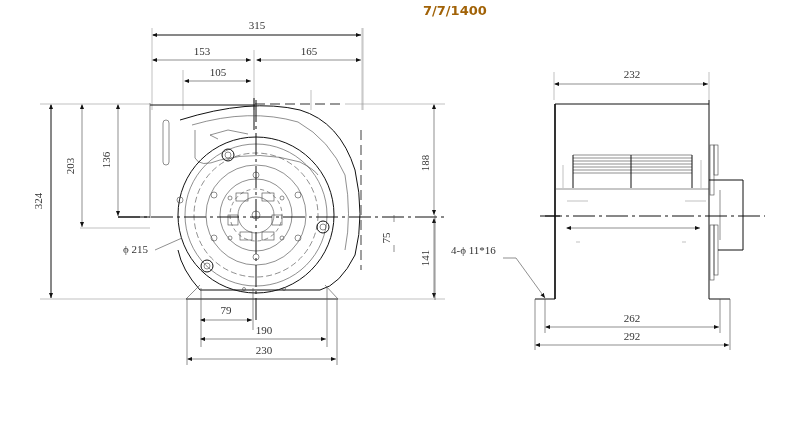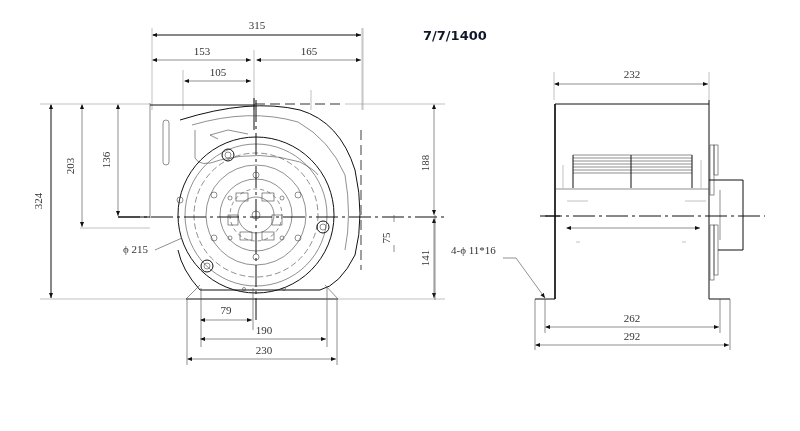--- a/index.html
+++ b/index.html
@@ -1,18 +1,18 @@
 <!DOCTYPE html>
 <html><head>
 <meta charset="utf-8">
 <style>
   html, body { margin: 0; padding: 0; background: #ffffff; }
   body { width: 800px; height: 431px; overflow: hidden; position: relative; }
   #drawing { position: absolute; left: 0; top: 0; width: 800px; height: 431px; }
-  .title { position: absolute; left: 423px; top: 28px; font-family: "DejaVu Sans", sans-serif; font-weight: bold; font-size: 13px; color: #0f172a; }
+  .title { position: absolute; left: 423px; top: 3px; font-family: "DejaVu Sans", sans-serif; font-weight: bold; font-size: 13px; color: #a16207; }
   .dim { font-family: "Liberation Serif", serif; font-size: 11px; fill: #333; }
   .dimv { font-family: "Liberation Serif", serif; font-size: 11px; fill: #333; }
   .ln { stroke: #111; stroke-width: 1; fill: none; }
   .thin { stroke: #444; stroke-width: 0.6; fill: none; }
   .faint { stroke: #999; stroke-width: 0.6; fill: none; }
   .bold { stroke: #000; stroke-width: 1.6; fill: none; }
   .center { stroke: #111; stroke-width: 1; fill: none; stroke-dasharray: 22 4 3 4; }
   .dash { stroke: #777; stroke-width: 1.4; fill: none; stroke-dasharray: 10 5; }
 </style>
 </head>

